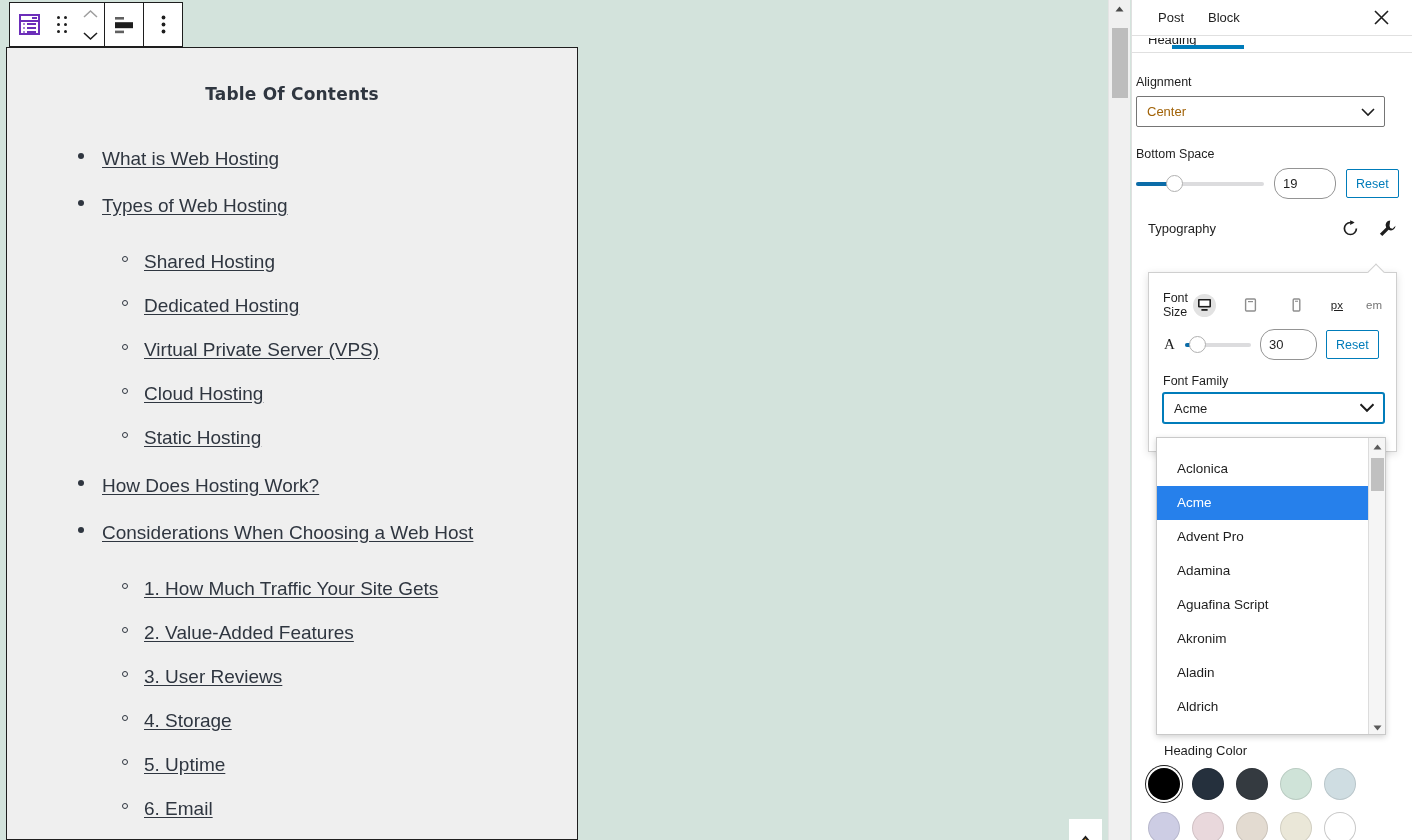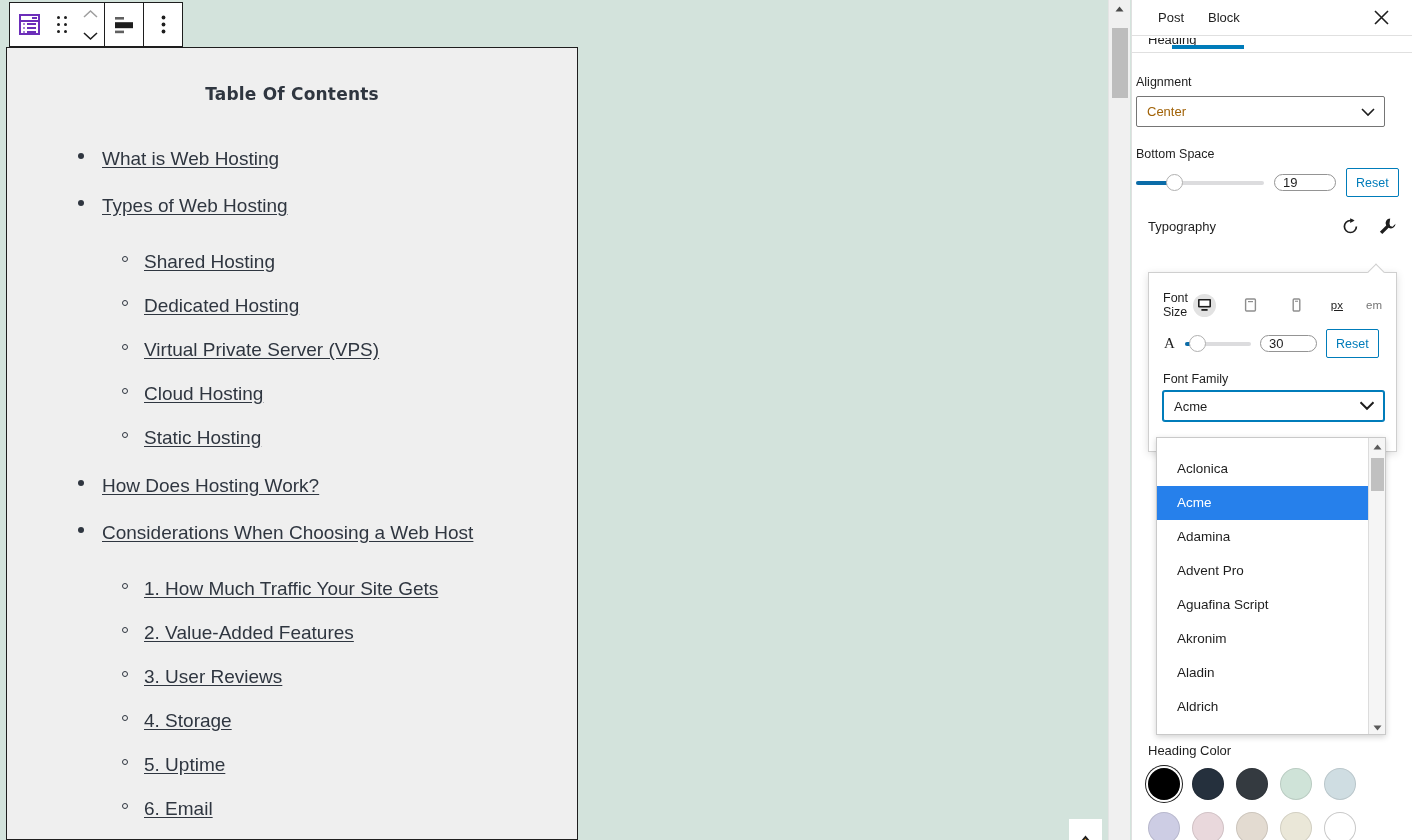--- a/index.html
+++ b/index.html
@@ -201,21 +201,21 @@
     position: relative; width: 128px; height: 20px; display: flex; align-items: center;
     cursor: pointer;
   }
   .range .track { position: absolute; left: 0; right: 0; height: 4px; background: #dcdcde; border-radius: 2px; }
   .range .fill { position: absolute; left: 0; height: 4px; background: #0b6ca8; border-radius: 2px; }
   .range .knob {
     position: absolute; width: 17px; height: 17px; border-radius: 50%;
     background: #fff; border: 1px solid #b0b0b0; top: 1px;
   }
   .num-input {
-    width: 62px; height: 17px; border: 1px solid #949494; border-radius: 14px;
+    width: 62px; height: 31px; border: 1px solid #949494; border-radius: 14px;
     background: #fff; font-size: 13px; color: #1e1e1e;
     padding: 0 8px; outline: none;
     font-family: "Liberation Sans", sans-serif;
   }
   .btn-link-box {
     height: 29px; padding: 0 9px;
     border: 1px solid #007cba; border-radius: 2px; background: #fff;
     color: #007cba; font-size: 12.5px; cursor: pointer;
     display: flex; align-items: center;
     font-family: "Liberation Sans", sans-serif;
@@ -299,21 +299,21 @@
   }
   #ff-scroll .sb-arrow { height: 17px; display: flex; align-items: center; justify-content: center; cursor: pointer; }
   #ff-scroll .sb-arrow.bottom { position: absolute; bottom: 0; left: 0; right: 0; }
   #ff-scroll .sb-thumb {
     position: absolute; left: 2px; top: 20px; width: 13px; height: 33px;
     background: #c0c0c0; cursor: pointer;
   }
 
   
   #color-section { position: absolute; left: 0; top: 690px; width: 281px; }
-  #color-label { font-size: 13px; color: #1e1e1e; padding: 0 16px; margin-bottom: 10px; }
+  #color-label { font-size: 13px; color: #1e1e1e; padding: 0 32px; margin-bottom: 10px; }
   .swatch-grid {
     display: flex; flex-wrap: wrap; gap: 12px;
     padding: 0 16px; width: 270px;
   }
   .swatch {
     width: 32px; height: 32px; border-radius: 50%;
     cursor: pointer; box-shadow: inset 0 0 0 1px rgba(0,0,0,0.10);
   }
   .swatch.selected { box-shadow: inset 0 0 0 1px rgba(0,0,0,0.18), 0 0 0 2px #fff, 0 0 0 3px #1e1e1e; }
   .swatch.white { box-shadow: inset 0 0 0 1px #c9c9c9; }
@@ -632,22 +632,22 @@
       </div>
     </div>
 
   </div>
 
   <div id="ff-dropdown">
     <div id="ff-list">
       <div id="ff-list-pad"></div>
     <div class="ff-opt">Aclonica</div>
         <div class="ff-opt selected">Acme</div>
+        <div class="ff-opt">Advent Pro</div>
         <div class="ff-opt">Adamina</div>
-        <div class="ff-opt">Advent Pro</div>
         <div class="ff-opt">Aguafina Script</div>
         <div class="ff-opt">Akronim</div>
         <div class="ff-opt">Aladin</div>
         <div class="ff-opt">Aldrich</div>
       </div>
     <div id="ff-scroll">
       <div class="sb-arrow">
         <svg width="9" height="6" viewBox="0 0 9 6">
             <path d="M0.5 5.5 L4.5 0.5 L8.5 5.5 Z" fill="#5a5a5a"></path>
           </svg>

